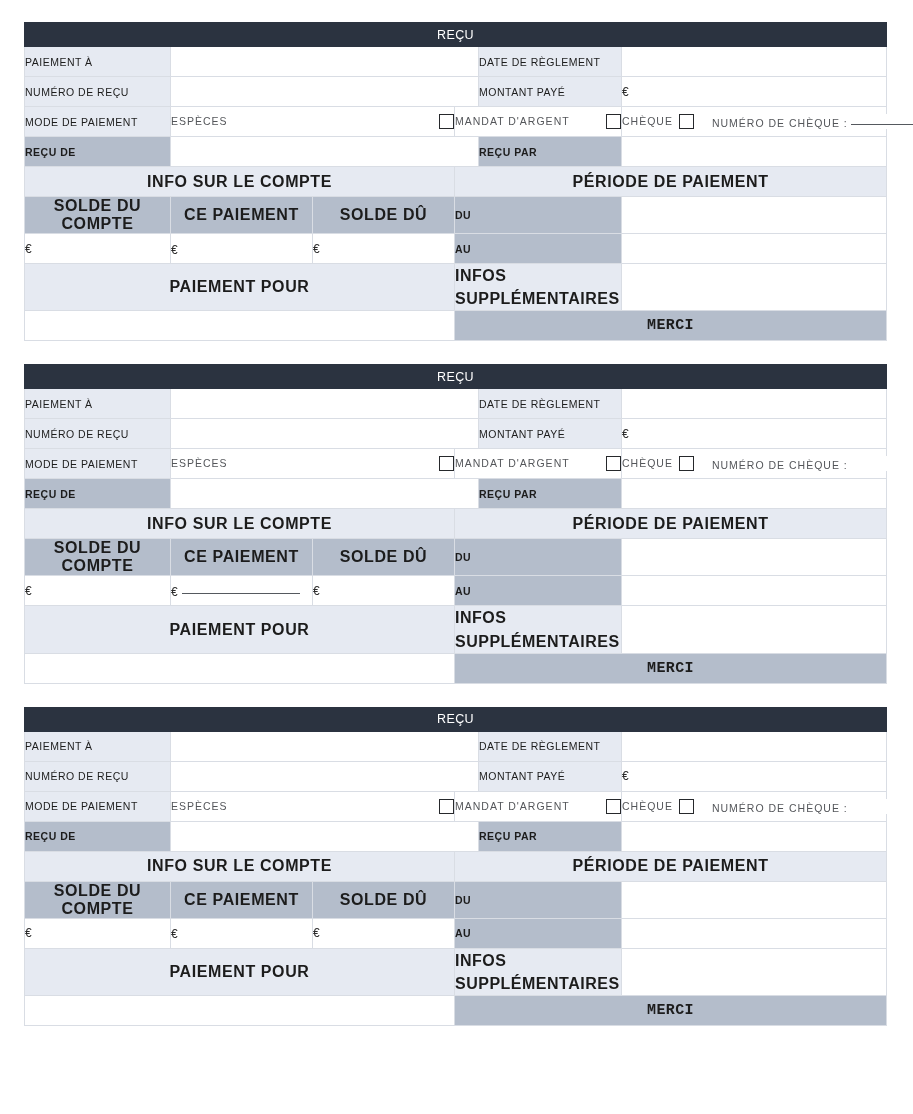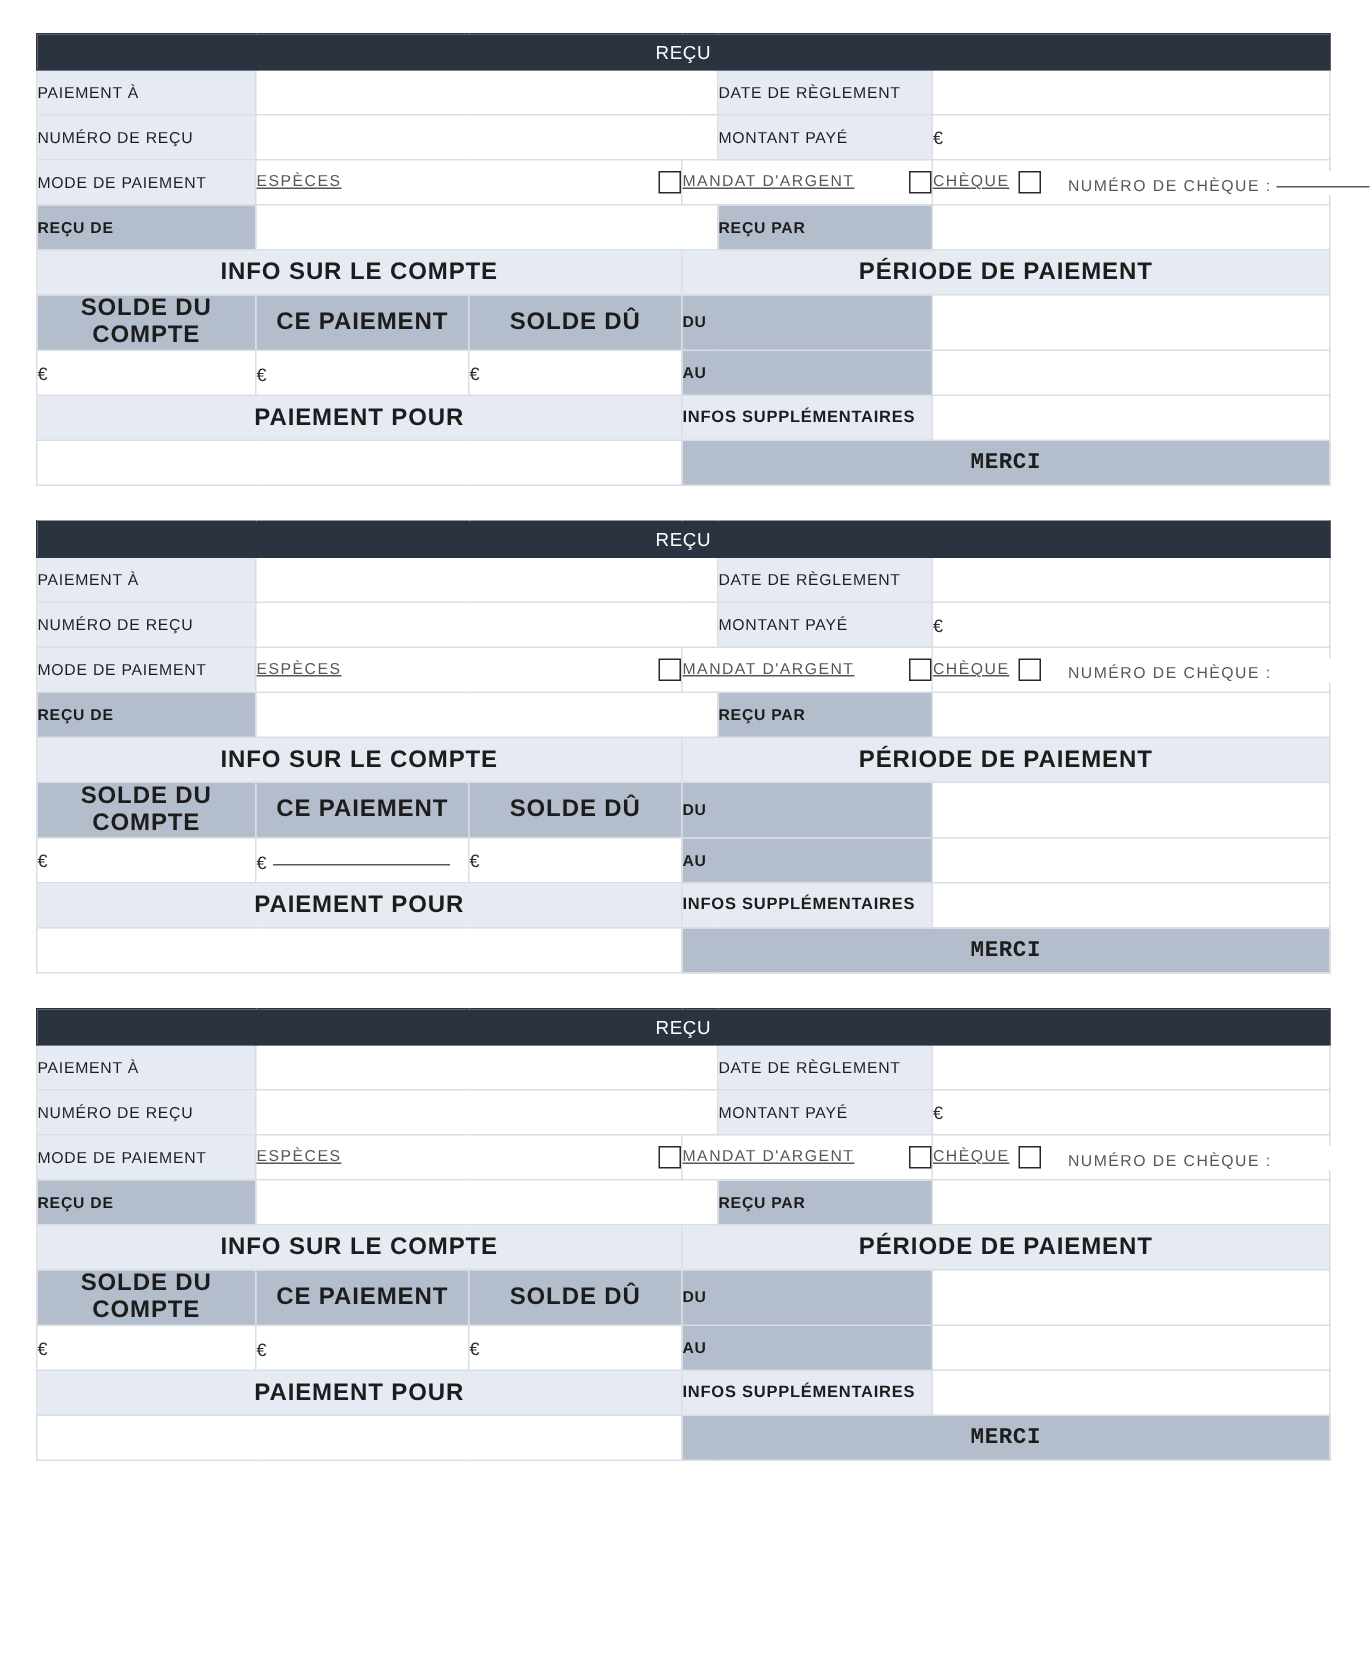--- a/index.html
+++ b/index.html
@@ -93,21 +93,21 @@
   .lbl-center-dark {
     background: #b4bdcb;
     font-size: 16px;
     font-weight: bold;
     letter-spacing: 0.6px;
     color: #1c1c1c;
     text-align: center;
   }
   .lbl-two-line {
     background: #e6eaf2;
-    font-size: 11px;
+    font-size: 16px;
     font-weight: bold;
     letter-spacing: 0.5px;
     color: #1c1c1c;
     padding: 3px 2px 3px 18px;
     line-height: 1.45;
   }
 
   .val { background: #ffffff; }
 
   .val-euro {
@@ -134,21 +134,21 @@
     color: #54565a;
     padding: 0 10px 0 14px;
   }
   .opt-inner {
     display: flex;
     align-items: center;
     justify-content: space-between;
     width: 100%;
     height: 100%;
   }
-  .opt-text { line-height: 1.45; padding-right: 6px; text-decoration: underline; }
+  .opt-text { line-height: 1.45; padding-right: 6px; }
   .chk {
     width: 15px; height: 15px;
     border: 1.6px solid #26282b;
     background: #ffffff;
     flex: 0 0 auto;
   }
 
   
   .cheque-cell {
     background: #ffffff;

